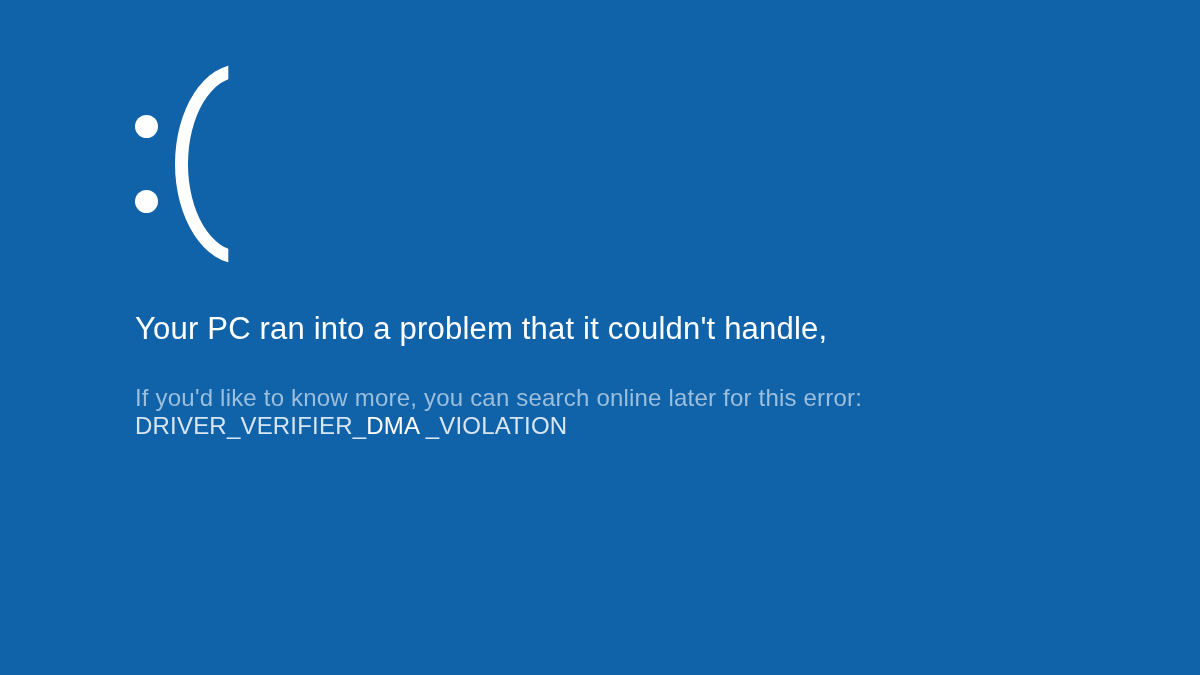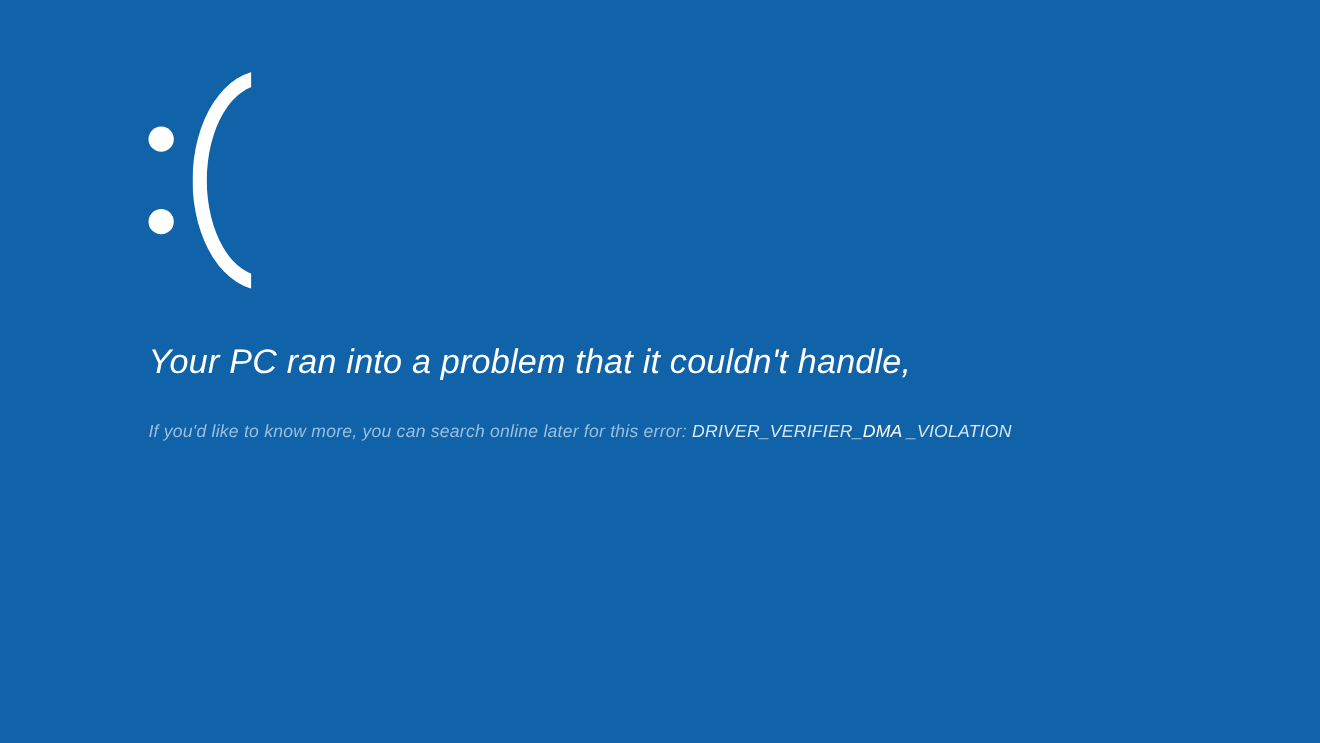--- a/index.html
+++ b/index.html
@@ -15,21 +15,20 @@
     body {
       background-color: #1062a9;
       font-family: "Segoe UI Light", "Segoe UI", -apple-system, Helvetica, Arial, sans-serif;
       color: #ffffff;
       font-weight: 300;
     }
     .screen {
       width: 100%;
       height: 100%;
       padding: 70px 0 0 135px;
-      font-style: italic;
     }
     .sad-face {
       height: 200px;
       position: relative;
       margin-bottom: 38px;
     }
     .sad-face .dot {
       position: absolute;
       width: 23px;
       height: 23px;
@@ -57,21 +56,21 @@
     .message {
       font-size: 31px;
       line-height: 1.35;
       font-weight: 300;
       letter-spacing: 0.2px;
       margin-bottom: 34px;
       color: #ffffff;
       max-width: 900px;
     }
     .info-line {
-      font-size: 16px;
+      font-size: 24px;
       color: #9bbfdc;
       font-weight: 300;
       letter-spacing: 0.2px;
     }
     .info-line .error-code {
       color: #d7e6f2;
       white-space: pre;
     }
     .info-line .error-code .dma {
       color: #ffffff;

